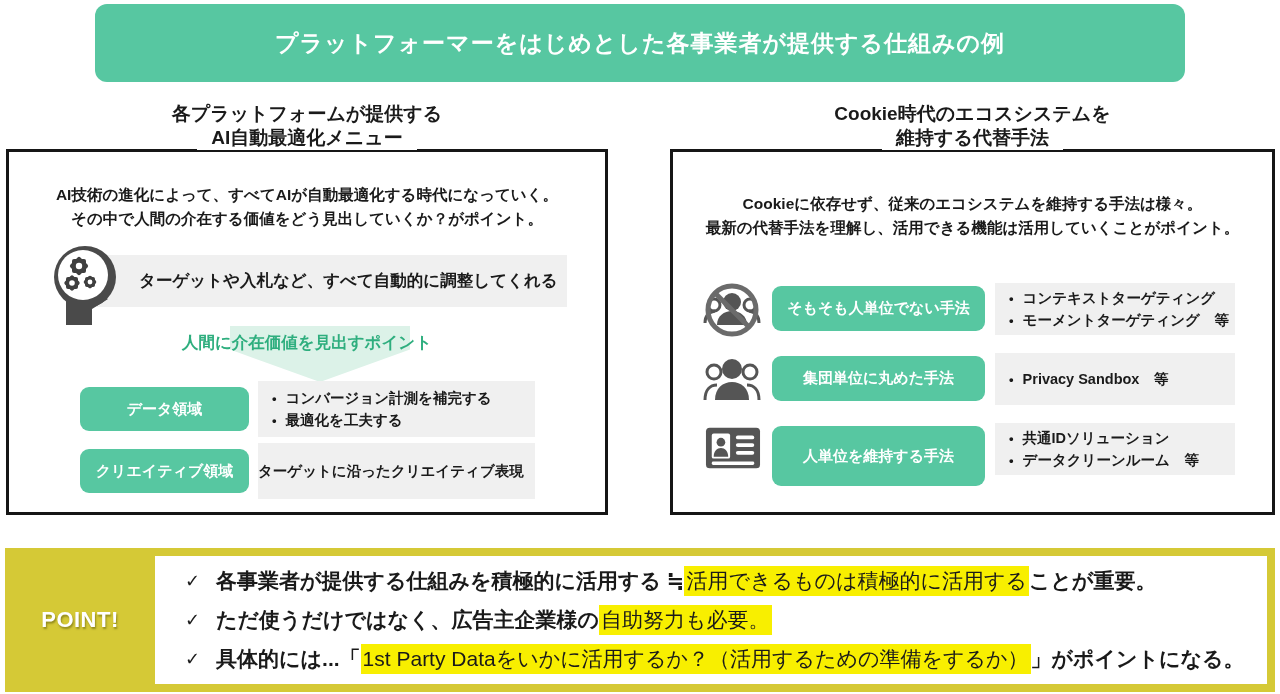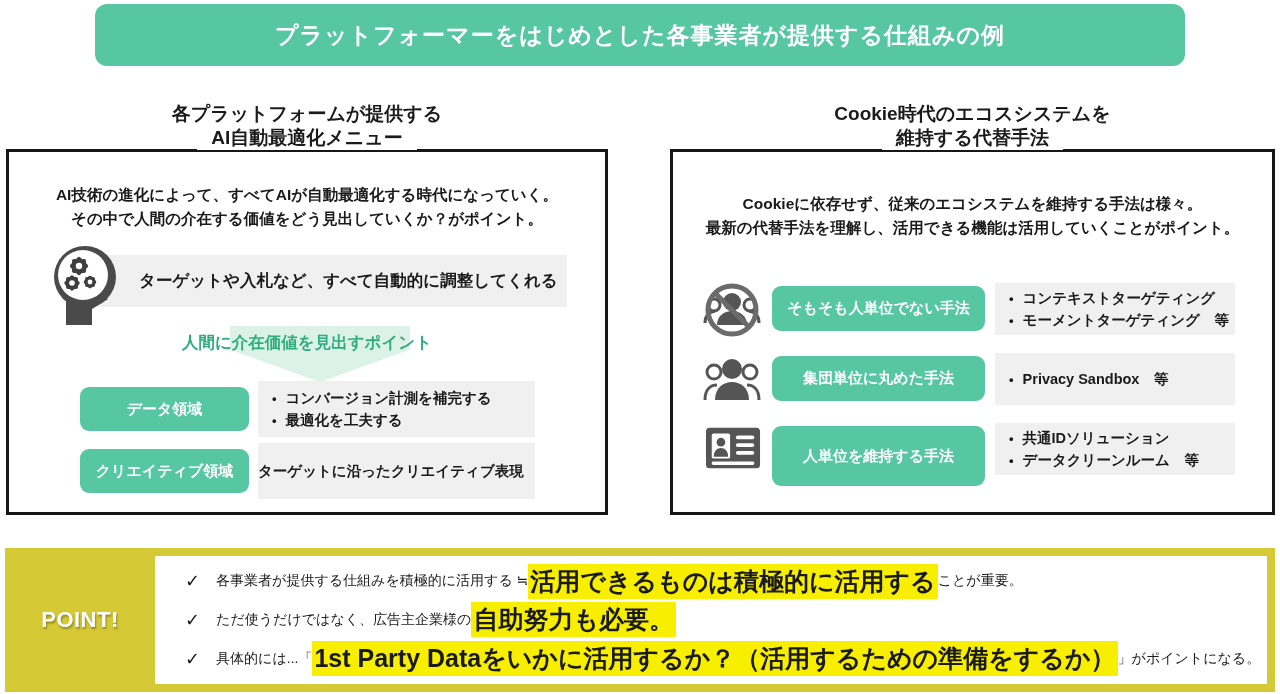--- a/index.html
+++ b/index.html
@@ -7,21 +7,21 @@
   body {
     width:1280px; height:694px; position:relative; overflow:hidden;
     background:#ffffff;
     font-family:"Liberation Sans","DejaVu Sans",sans-serif;
     color:#1a1a1a;
   }
   .abs { position:absolute; }
 
   
   .header {
-    left:95px; top:4px; width:1090px; height:62px;
+    left:95px; top:4px; width:1090px; height:78px;
     background:#57C7A1; border-radius:12px;
     display:flex; align-items:center; justify-content:center;
     color:#ffffff; font-size:23px; font-weight:700; letter-spacing:1px;
   }
 
   
   .panel-box { border:3px solid #161616; background:#ffffff; }
   .panel-box.left  { left:6px;   top:149px; width:602px; height:366px; }
   .panel-box.right { left:670px; top:149px; width:605px; height:366px; }
 
@@ -88,22 +88,22 @@
     display:flex; align-items:center; justify-content:center;
     color:#ffffff; font-size:22px; font-weight:700; letter-spacing:0.5px;
     text-shadow:1px 2px 2px rgba(90,85,10,0.55);
   }
   .point-white {
     position:absolute; left:150px; top:8px; right:8px; bottom:8px; background:#ffffff;
     display:flex; flex-direction:column; justify-content:space-around; padding:6px 10px 6px 30px;
   }
   .check-row { display:flex; align-items:center; white-space:nowrap; }
   .check-mark { font-size:18px; font-weight:700; margin-right:16px; }
-  .pt-text { font-size:14px; font-weight:400; }
-  .pt-hl { font-size:25px; font-weight:700; background:#F8EF00; padding:1px 2px; }
+  .pt-text { font-size:21px; font-weight:700; }
+  .pt-hl { font-size:21px; font-weight:400; background:#F8EF00; padding:1px 2px; }
 </style>
 </head>
 <body>
 
 <div class="abs header">
   <span>プラットフォーマーをはじめとした各事業者が提供する仕組みの例</span>
 </div>
 
 <div class="abs panel-title left">
   <div><span>各プラットフォームが提供する</span></div>

